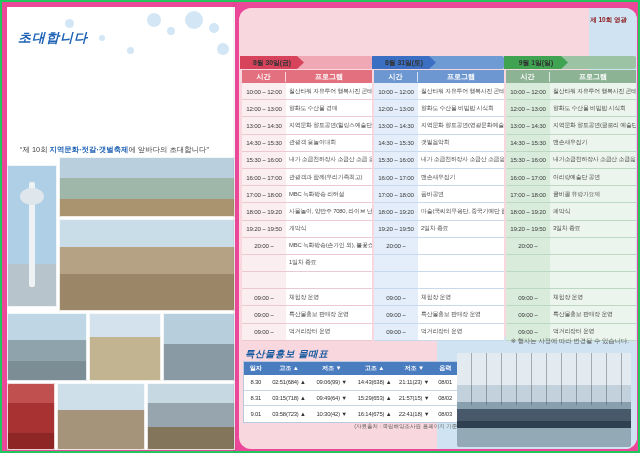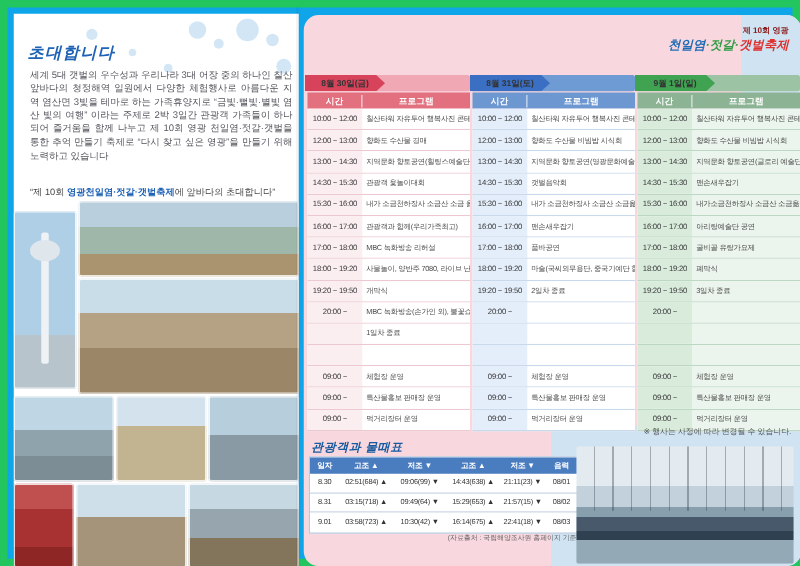--- a/index.html
+++ b/index.html
@@ -1,18 +1,18 @@
 <!DOCTYPE html>
 <html><head>
 <meta charset="utf-8">
 <style>
   * { margin:0; padding:0; box-sizing:border-box; }
   html,body { width:640px; height:453px; overflow:hidden; }
   body { font-family:"Liberation Sans","DejaVu Sans",sans-serif; background:#ffffff; color:#333; }
-  .page { position:relative; width:640px; height:453px; background:#0ea5e9; border:6px solid #22c55e; }
+  .page { position:relative; width:640px; height:453px; background:#ec4899; border:2px solid #22c55e; }
 
   
   .left-page { position:absolute; left:5px; top:5px; width:228px; height:443px; background:#ffffff; }
   .bubble { position:absolute; border-radius:50%; background:rgba(140,190,230,.38); }
   .lp-title { position:absolute; left:11px; top:22px; font-size:13px; font-weight:bold; font-style:italic; color:#1e62b5; letter-spacing:1px; }
   .lp-intro { position:absolute; left:13px; top:44px; width:210px; font-size:7.6px; line-height:1.42; color:#55565e; text-align:justify; }
   .lp-quote { position:absolute; left:13px; top:138px; width:212px; font-size:7.4px; color:#444; white-space:nowrap; }
   .lp-quote b { color:#1e62b5; }
   .photo { position:absolute; border-radius:2px; box-shadow:0 0 0 1px rgba(255,255,255,.8) inset; }
   .tower-body { position:absolute; left:44%; top:12%; width:12%; height:74%; background:#eef2f4; border-radius:2px; }
@@ -71,22 +71,21 @@
     <div class="bubble" style="left:140px;top:6px;width:14px;height:14px"></div>
     <div class="bubble" style="left:160px;top:20px;width:8px;height:8px"></div>
     <div class="bubble" style="left:178px;top:4px;width:18px;height:18px"></div>
     <div class="bubble" style="left:202px;top:16px;width:10px;height:10px"></div>
     <div class="bubble" style="left:58px;top:12px;width:9px;height:9px"></div>
     <div class="bubble" style="left:92px;top:28px;width:6px;height:6px"></div>
     <div class="bubble" style="left:120px;top:40px;width:7px;height:7px"></div>
     <div class="bubble" style="left:210px;top:36px;width:12px;height:12px"></div>
 
     <div class="lp-title">초대합니다</div>
-    <div class="lp-intro">세계 5대 갯벌의 우수성과 우리나라 3대 어장 중의 하나인 칠산 앞바다의 청정해역 일원에서 다양한 체험행사로 아름다운 지역 염산면 3빛을 테마로 하는 가족휴양지로 “금빛·뻘빛·별빛 염산 빛의 여행” 이라는 주제로 2박 3일간 관광객 가족들이 하나 되어 즐거움을 함께 나누고 제 10회 영광 천일염·젓갈·갯벌을 통한 추억 만들기 축제로 “다시 찾고 싶은 영광”을 만들기 위해 노력하고 있습니다</div>
-    <div class="lp-quote"><span>“제 10회 </span><b>영광천일염·젓갈·갯벌축제</b><span>에 앞바다의 초대합니다”</span></div>
+    <div class="lp-quote"><span>“제 10회 </span><b>지역문화·젓갈·갯벌축제</b><span>에 앞바다의 초대합니다”</span></div>
 
     <div class="photo" style="left:52px;top:150px;width:176px;height:60px;background:linear-gradient(#b9cfdd 0 35%,#9fb7a8 35% 70%,#a9946f 70% 100%)"></div>
     <div class="photo" style="left:0;top:158px;width:50px;height:142px;background:linear-gradient(#aecfe6 0 70%,#b7c4cc 70% 100%)">
       <div class="tower-body"></div>
       <div class="tower-disc"></div>
     </div>
     <div class="photo" style="left:52px;top:212px;width:176px;height:92px;background:linear-gradient(#c9dde9 0 30%,#b5a184 30% 60%,#9c8668 60% 100%)"></div>
     <div class="photo" style="left:0;top:306px;width:80px;height:68px;background:linear-gradient(#bfd6e4 0 40%,#8fa3ad 40% 70%,#7d8d96 70% 100%)"></div>
     <div class="photo" style="left:82px;top:306px;width:72px;height:68px;background:linear-gradient(#d3e2ec 0 35%,#c2b391 35% 100%)"></div>
     <div class="photo" style="left:156px;top:306px;width:72px;height:68px;background:linear-gradient(#b7cedd 0 45%,#8a9aa5 45% 100%)"></div>
@@ -95,23 +94,20 @@
     <div class="photo" style="left:140px;top:376px;width:88px;height:67px;background:linear-gradient(#c6d8e2 0 30%,#97a6ae 30% 65%,#83745c 65% 100%)"></div>
   </div>
 
   <div class="fold"></div>
 
   <div class="right-page">
     <div class="blue-corner"></div>
     <div class="blue-bottom"></div>
 
     <div class="rp-edition">제 10회 영광</div>
-    <div class="rp-festival">
-      <span style="color: rgb(31, 108, 181);">천일염</span><span style="color: rgb(47, 158, 68);">·젓갈·</span><span style="color: rgb(224, 49, 49);">갯벌축제</span>
-    </div>
 
     <div class="sched">
 
       <div class="day d0">
         <div class="day-head">
           <div class="band" style="background-color: rgb(239, 168, 180);"></div>
           <div class="ribbon" style="background-color: rgb(214, 67, 91);">8월 30일(금)</div>
         </div>
         <div class="subhead" style="background-color: rgb(226, 112, 127);">
           <span class="tl">시간</span>
@@ -368,21 +364,21 @@
             <div class="row">
               <span class="t">09:00 ~</span>
               <span class="p">먹거리장터 운영</span>
             </div>
           </div>
       </div>
     </div>
 
     <div class="sched-note">※ 행사는 사정에 따라 변경될 수 있습니다.</div>
 
-    <div class="tide-title">관광객과 물때표</div>
+    <div class="tide-title">특산물홍보 물때표</div>
     <div class="tide">
       <div class="trow thead">
         <span class="tc c0">일자</span>
         <span class="tc c1">고조 ▲</span>
         <span class="tc c2">저조 ▼</span>
         <span class="tc c3">고조 ▲</span>
         <span class="tc c4">저조 ▼</span>
         <span class="tc c5">음력</span>
       </div>
       <div>

